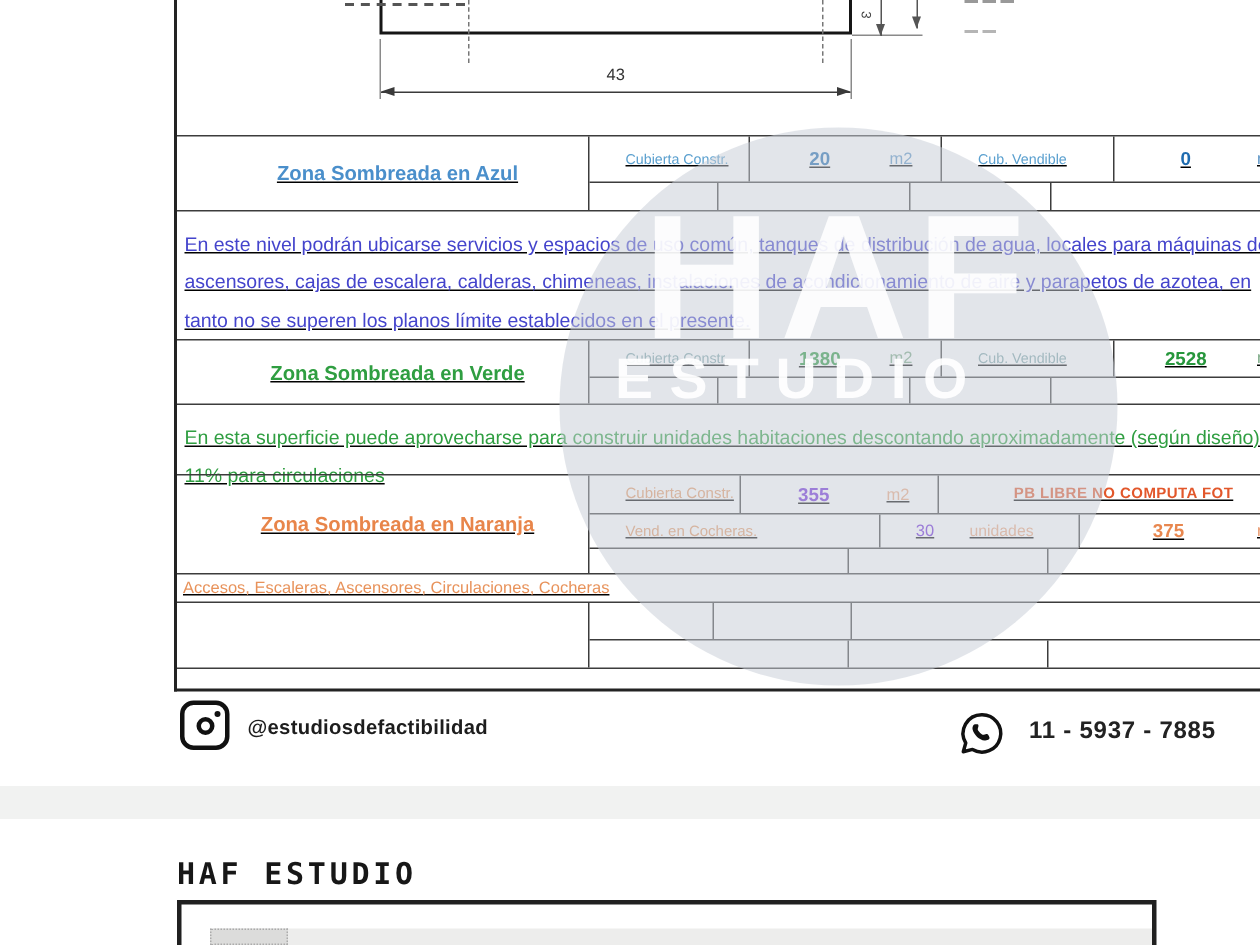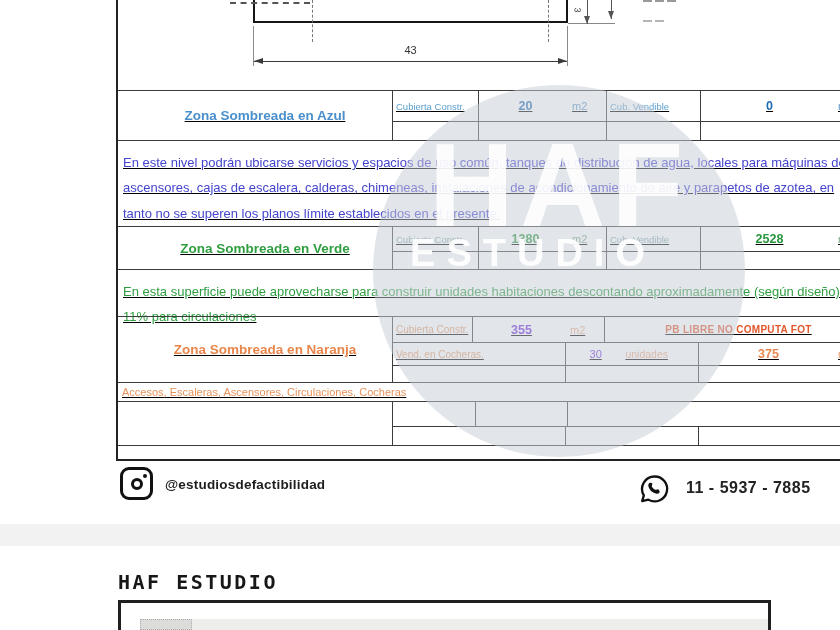--- a/index.html
+++ b/index.html
@@ -36,21 +36,21 @@
 
   
   .zrow{display:flex;align-items:stretch;}
   .zlabel{flex:0 0 255px;border-right:1px solid #3c3c3c;display:flex;align-items:center;justify-content:center;
     font-size:13.5px;font-weight:600;margin-left:20px;}
   .zsub{flex:1;display:flex;flex-direction:column;}
   .srow{display:flex;border-bottom:1px solid #3c3c3c;}
   .srow:last-child{border-bottom:none;}
   .c{border-right:1px solid #3c3c3c;display:flex;align-items:center;overflow:hidden;}
   .c:last-child{border-right:none;}
-  .hcell{font-size:9.5px;padding-left:3px;}
+  .hcell{font-size:9.5px;padding-left:3px;margin-left:21px;}
   .vcell .val{flex:1;text-align:center;font-weight:700;font-size:12.5px;}
   .vcell .unit{flex:0 0 34px;text-align:left;font-size:11px;}
   .ucell .val{flex:0 0 45%;text-align:center;font-size:11px;}
   .ucell .unit{flex:1;text-align:left;font-size:10.5px;}
   .ncell{justify-content:center;font-size:10px;font-weight:700;letter-spacing:.3px;}
 
   
   .azul .zlabel{color:#4a8fcb;}
   .azul .hcell{color:#5ba0cf;}
   .azul .val{color:#1f6cb0;}

